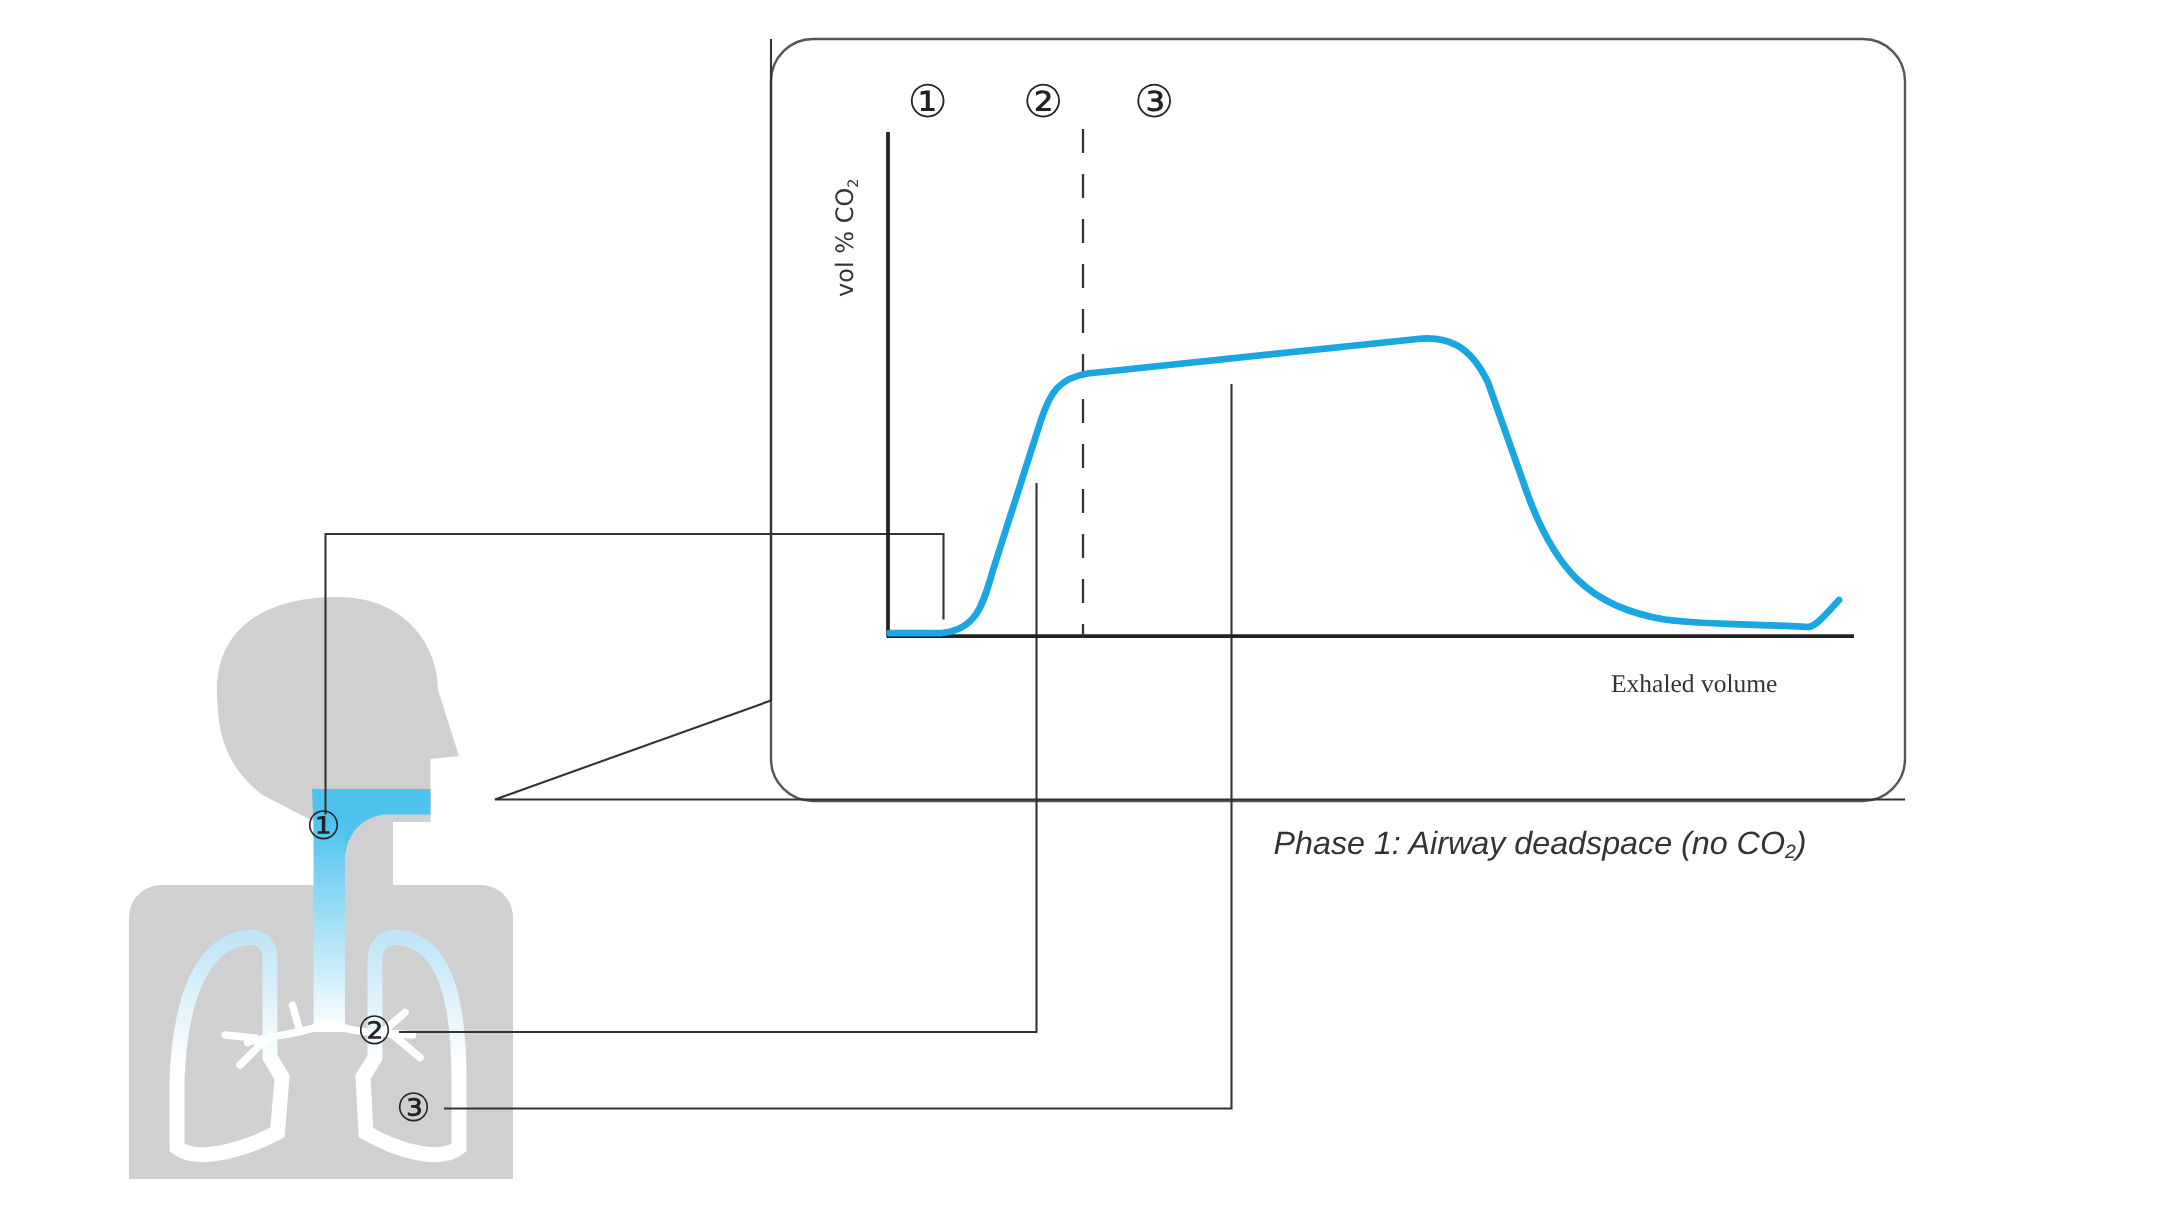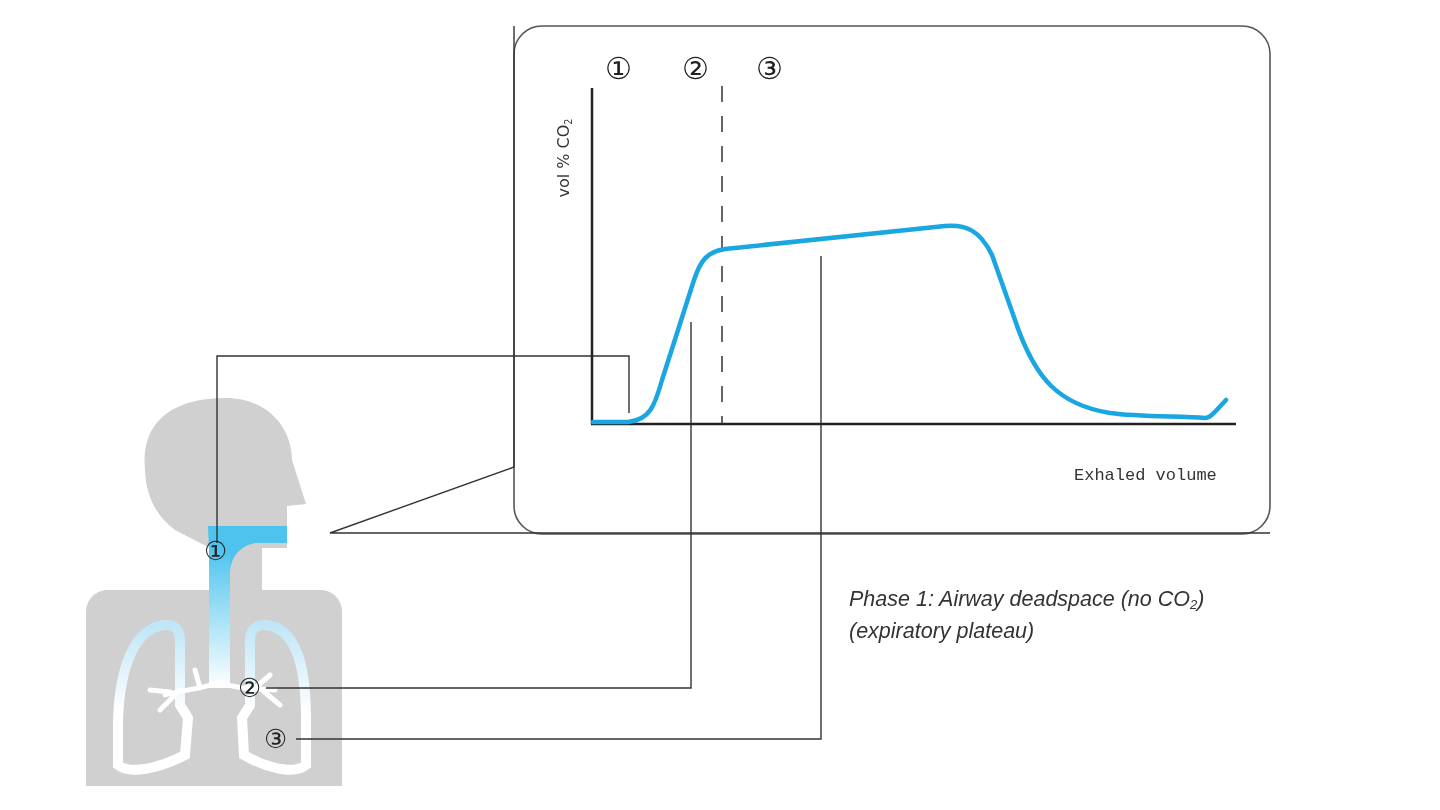--- a/index.html
+++ b/index.html
@@ -1,21 +1,21 @@
 <!DOCTYPE html>
 <html><head>
   <meta charset="utf-8">
   <style>
     html, body { margin: 0; padding: 0; background: #ffffff; }
     body { width: 1440px; height: 810px; position: relative; overflow: hidden; font-family: "DejaVu Sans", sans-serif; }
     svg.main { position: absolute; left: 0; top: 0; }
     .phase-num { position: absolute; font-family: "DejaVu Sans", sans-serif; font-size: 30px; color: #222; line-height: 1; }
     .axis-label-y { position: absolute; left: 525px; top: 148px; transform: rotate(-90deg); transform-origin: center; font-family: "DejaVu Sans", sans-serif; font-size: 16px; color: #333; white-space: nowrap; }
-    .axis-label-x { position: absolute; left: 1074px; top: 466px; font-family: Liberation Mono, monospace; font-size: 17px; color: #333; white-space: nowrap; }
-    .legend { position: absolute; left: 849px; top: 586px; font-family: "Liberation Sans", sans-serif; font-style: italic; font-size: 21.5px; color: #333; line-height: 27px; }
+    .axis-label-x { position: absolute; left: 1074px; top: 446px; font-family: Liberation Serif, serif; font-size: 17px; color: #333; white-space: nowrap; }
+    .legend { position: absolute; left: 849px; top: 549px; font-family: "Liberation Sans", sans-serif; font-style: italic; font-size: 21.5px; color: #333; line-height: 27px; }
     .legend div { white-space: nowrap; }
     sub { font-size: 60%; vertical-align: -3px; }
     .body-num { position: absolute; font-family: "DejaVu Sans", sans-serif; font-size: 26px; color: #222; line-height: 1; }
   </style>
 </head>
 <body>
 
 <svg class="main" width="1440" height="810" viewBox="0 0 1440 810">
   <defs>
     <linearGradient id="tracheaGrad" x1="0" y1="0" x2="0" y2="1">
@@ -68,14 +68,13 @@
 
 <div class="axis-label-y"><span>vol % CO</span><sub>2</sub></div>
 <div class="axis-label-x">Exhaled volume</div>
 
 <span class="body-num" style="left:204px; top:538px;">①</span>
 <span class="body-num" style="left:238px; top:675px;">②</span>
 <span class="body-num" style="left:264px; top:726px;">③</span>
 
 <div class="legend">
   <div><span>Phase 1: Airway deadspace (no CO</span><sub>2</sub><span>)</span></div>
-  <div>(expiratory plateau)</div>
 </div>
 
 </body></html>

